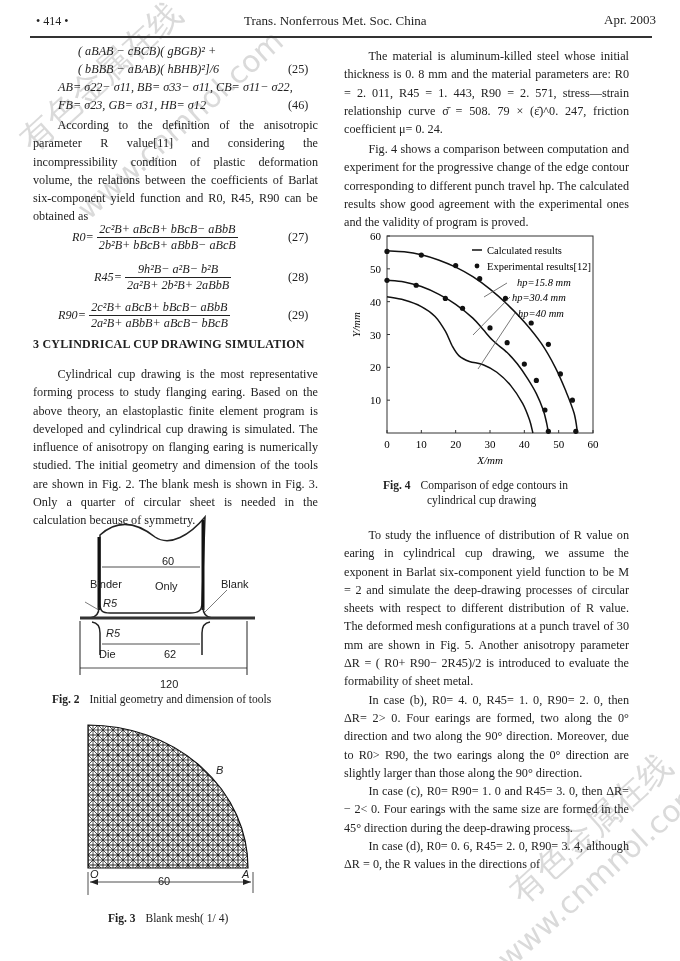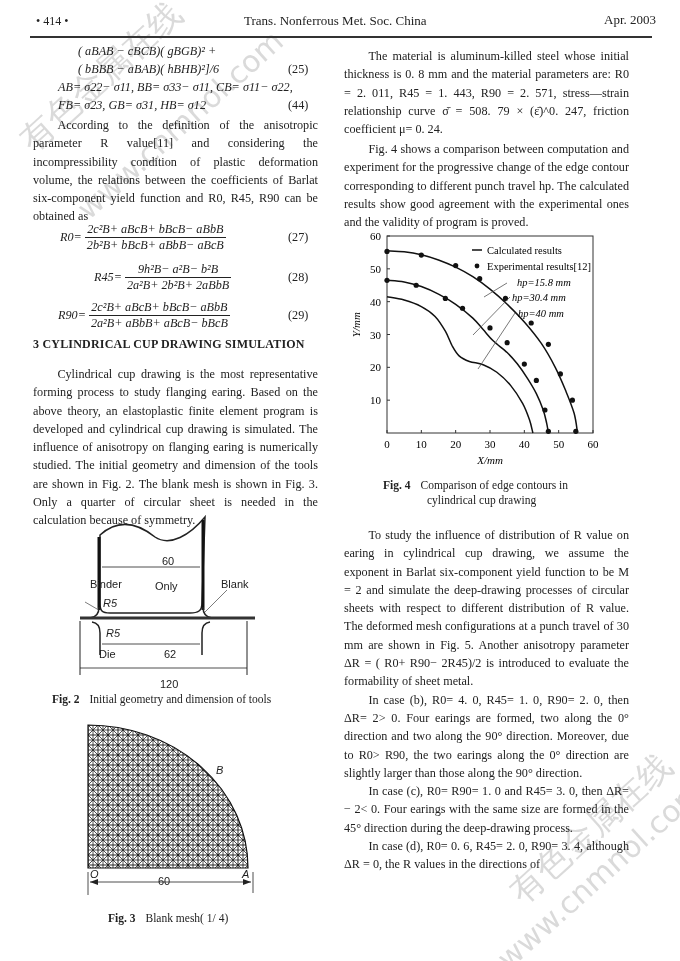--- a/index.html
+++ b/index.html
@@ -34,27 +34,27 @@
 <div class="abs hdr" style="left:36px;">• 414 •</div>
 <div class="abs hdr" style="left:244px;font-size:13px;top:13px;">Trans. Nonferrous Met. Soc. China</div>
 <div class="abs hdr" style="left:604px;font-size:13px;top:12px;">Apr. 2003</div>
 <div class="rule"></div>
 
 <div class="eq" style="left:78px;top:44px;">( aBAB − cBCB)( gBGB)² +</div>
 <div class="eq" style="left:78px;top:62px;">( bBBB − aBAB)( hBHB)²]/6</div>
 <div class="eqn" style="left:288px;top:62px;">(25)</div>
 <div class="eq" style="left:58px;top:80px;">AB= σ22− σ11, BB= σ33− σ11, CB= σ11− σ22,</div>
 <div class="eq" style="left:58px;top:98px;">FB= σ23, GB= σ31, HB= σ12</div>
-<div class="eqn" style="left:288px;top:98px;">(44)</div>
+<div class="eqn" style="left:288px;top:98px;">(46)</div>
 
 <div class="col" style="left:33px;top:116px;width:285px;">
   <p class="ind">According to the definition of the anisotropic parameter R value[11] and considering the incompressibility condition of plastic deformation volume, the relations between the coefficients of Barlat six-component yield function and R0, R45, R90 can be obtained as</p>
 </div>
 
-<div class="eq" style="left:60px;top:222px;">
+<div class="eq" style="left:72px;top:222px;">
   <span style="display:inline-block;vertical-align:middle;">R0=</span>
   <span class="frac">
     <span class="num">2c²B+ aBcB+ bBcB− aBbB</span>
     <span class="den">2b²B+ bBcB+ aBbB− aBcB</span>
   </span>
 </div>
 <div class="eqn" style="left:288px;top:230px;">(27)</div>
 
 <div class="eq" style="left:58px;top:262px;margin-left:36px;">
   <span style="display:inline-block;vertical-align:middle;">R45=</span>

